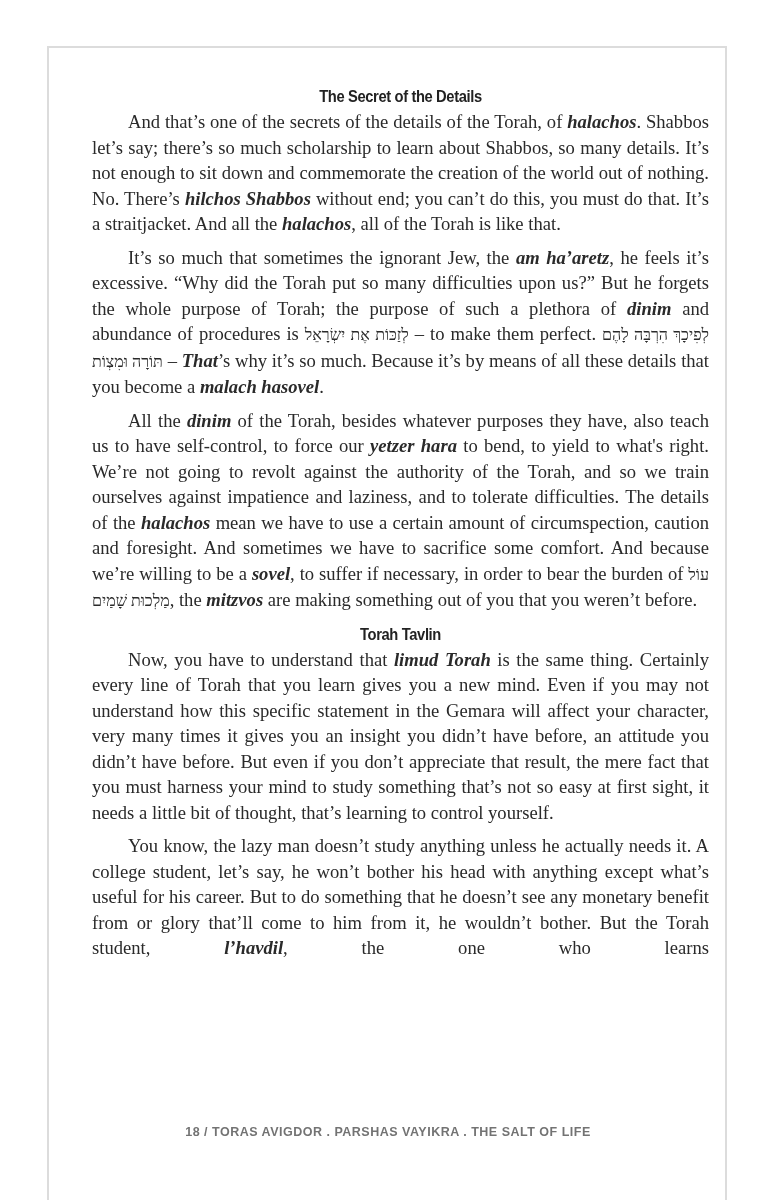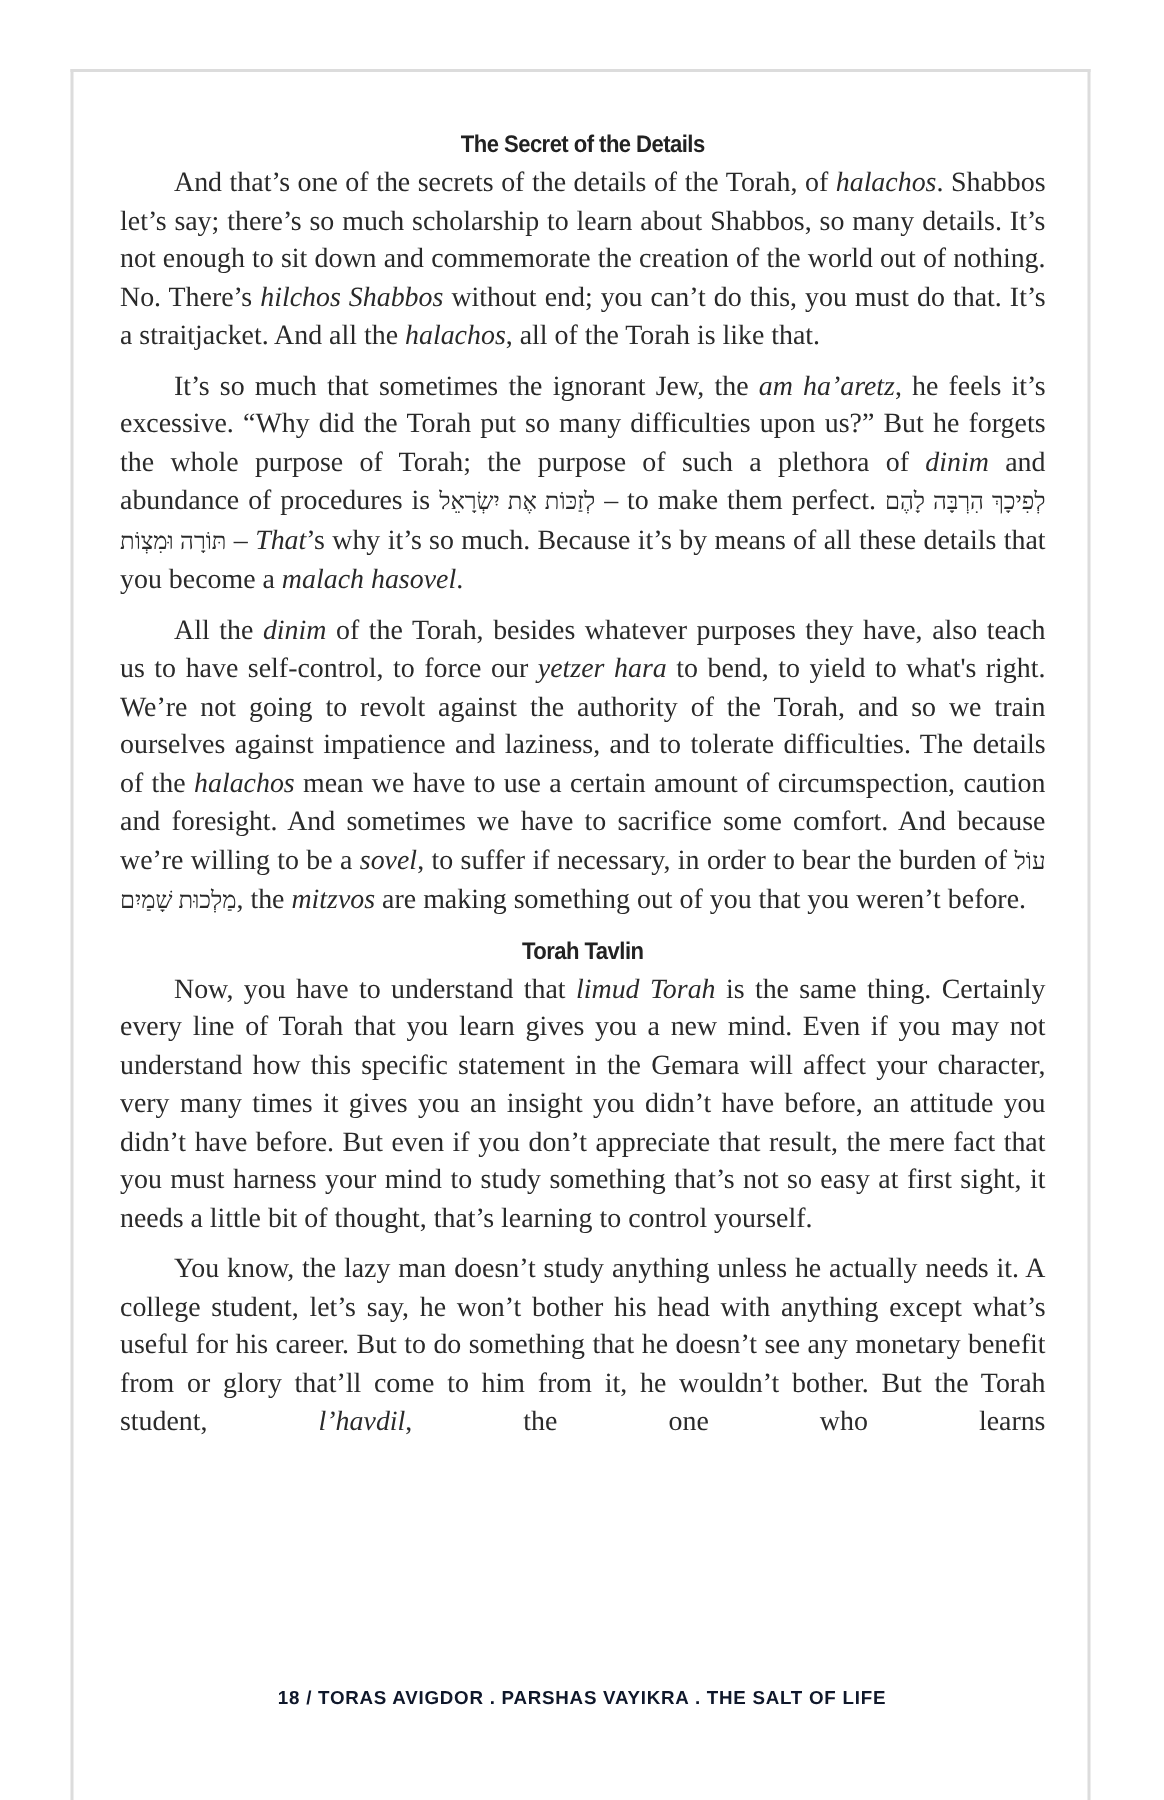--- a/index.html
+++ b/index.html
@@ -20,21 +20,21 @@
       width: 680px;
       height: 1160px;
       border-left: 2px solid #dcdcdc;
       border-right: 2px solid #dcdcdc;
       border-top: 2px solid #dcdcdc;
       box-sizing: border-box;
       background: #ffffff;
     }
     .content {
       position: absolute;
-      left: 80px;
+      left: 92px;
       top: 84px;
       width: 617px;
       color: #2a2a2a;
       font-family: "DejaVu Serif", "Liberation Serif", serif;
       font-size: 17.2px;
       line-height: 25.5px;
       letter-spacing: -0.35px;
     }
     h2.section-heading {
       font-family: "Liberation Sans", "DejaVu Sans", sans-serif;
@@ -50,41 +50,42 @@
     p.para {
       margin: 0 0 8px 0;
       text-indent: 36px;
       text-align: justify;
       font-family: "Liberation Serif", "DejaVu Serif", serif;
       font-size: 18.6px;
       letter-spacing: 0;
     }
     p.para em {
       font-style: italic;
+      font-weight: bold;
     }
     .heb {
       font-family: Liberation Serif, serif;
       font-size: 16px;
       direction: rtl;
       unicode-bidi: isolate;
     }
     .heading-2 {
       margin-top: 4px;
     }
     .footer {
       position: absolute;
       left: 0;
       width: 776px;
       top: 1125px;
       text-align: center;
       font-family: "Liberation Sans", "DejaVu Sans", sans-serif;
       font-weight: bold;
       font-size: 12.5px;
       letter-spacing: 0.5px;
-      color: #0f172a;
+      color: #737373;
     }
   </style>
 </head>
 <body>
 
 <div class="page"></div>
 
 <div class="content">
   <h2 class="section-heading">The Secret of the Details</h2>
   <div>

